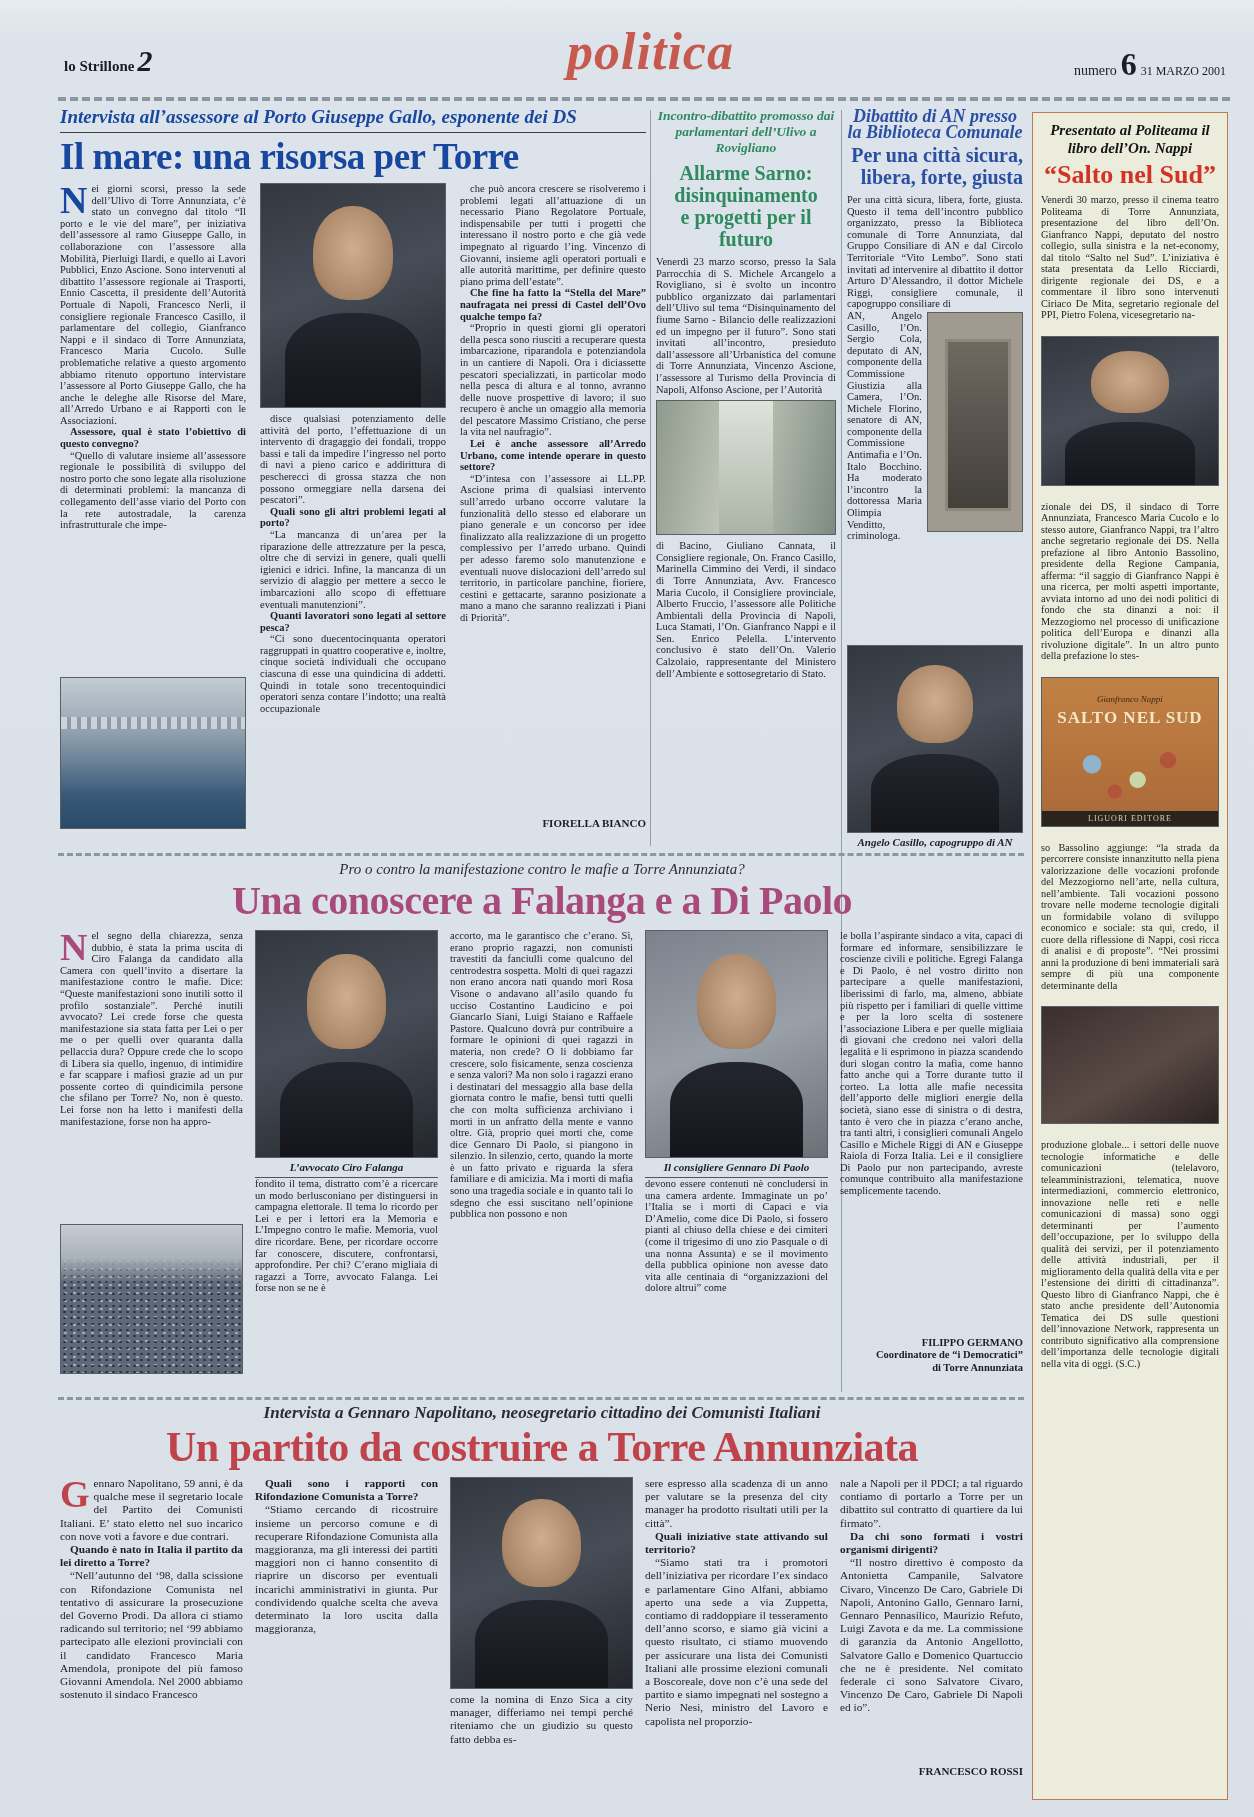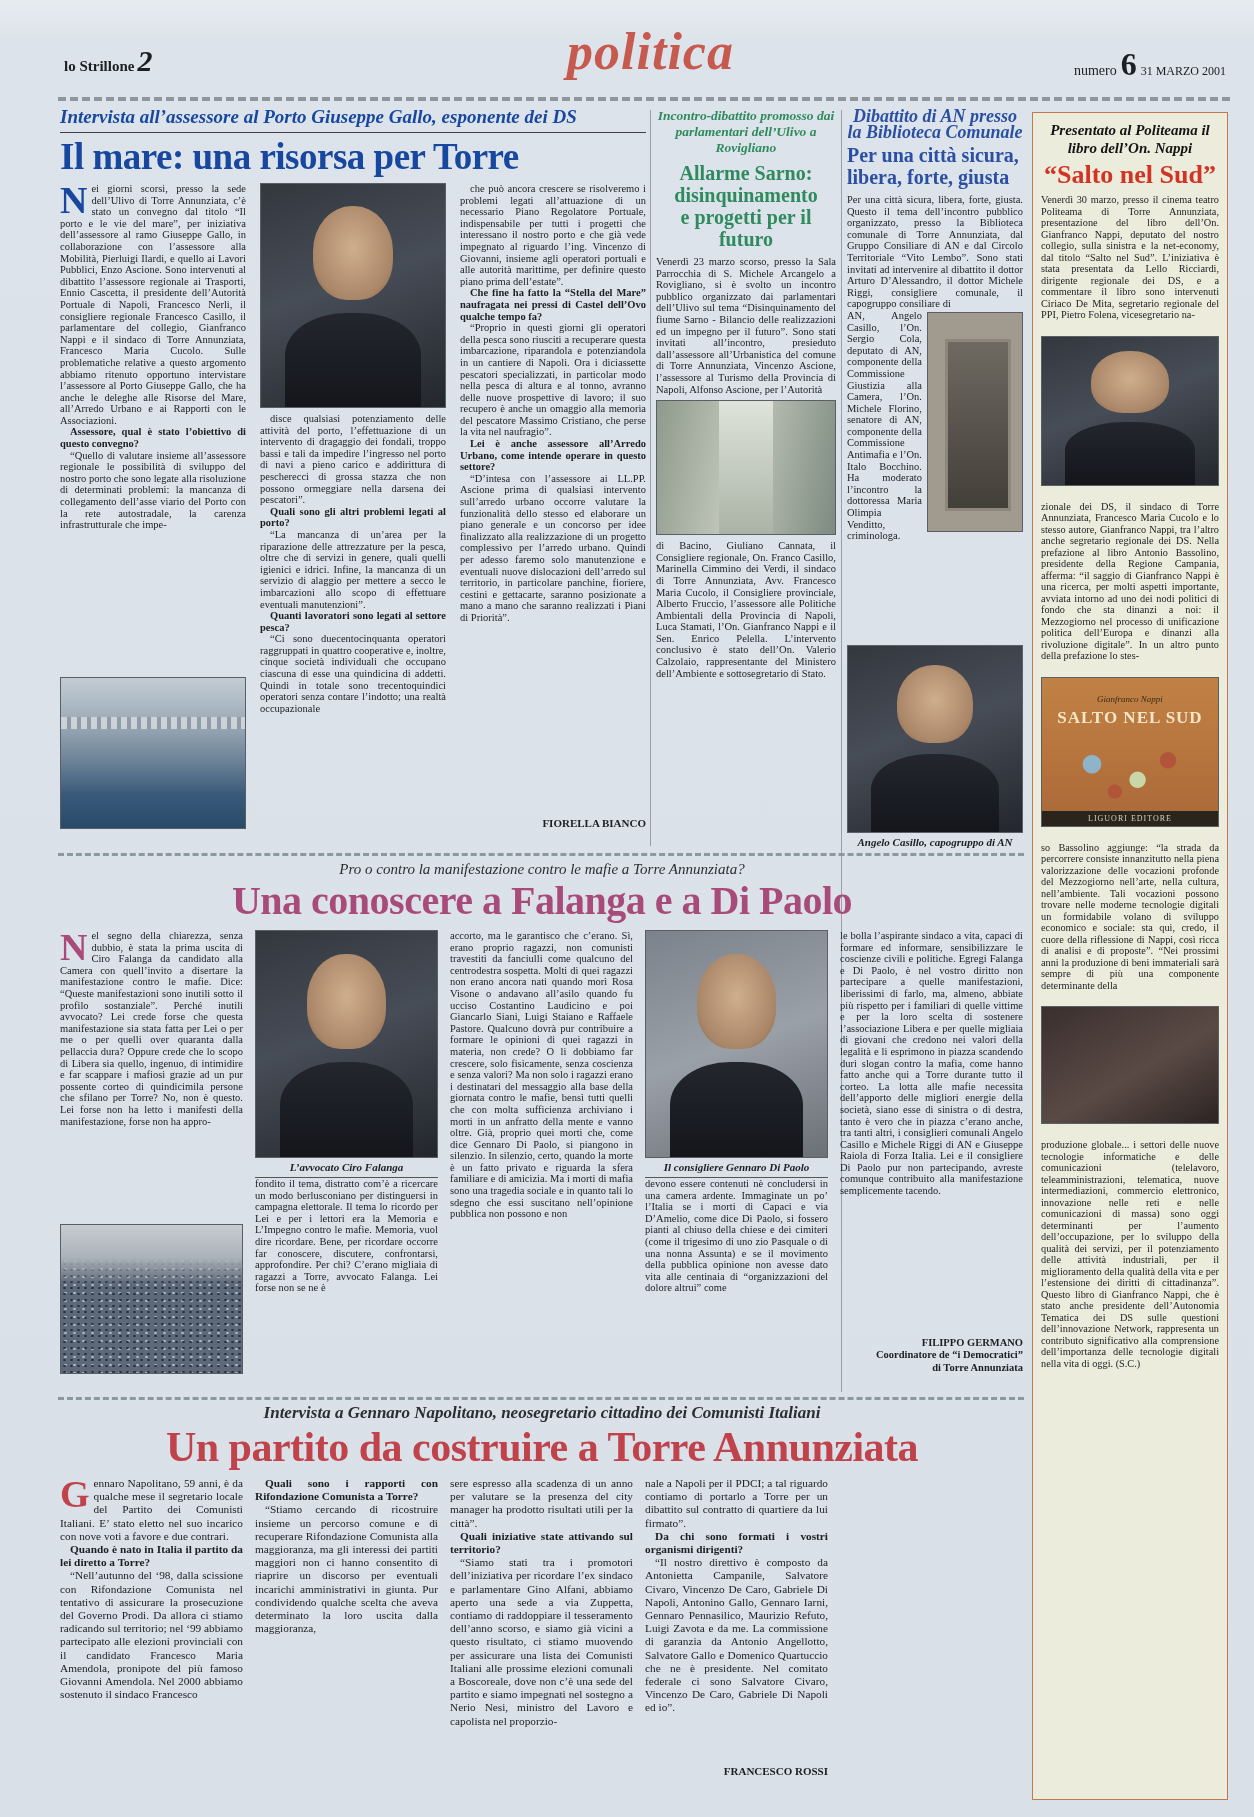--- a/index.html
+++ b/index.html
@@ -82,21 +82,21 @@
   
   .art-sarno{position:absolute;left:656px;top:108px;width:180px;height:738px;}
   .art-sarno .kicker{font-size:13.5px;line-height:16px;font-weight:bold;font-style:italic;
         color:#2f8a5e;text-align:center;margin-bottom:6px;}
   .art-sarno h2{margin:0 12px 6px;font-size:20px;line-height:22px;color:#2f8a5e;text-align:center;}
   .art-sarno .ph.river{height:135px;margin:5px 0;}
   
   .art-an{position:absolute;left:847px;top:108px;width:176px;height:744px;}
   .art-an .kicker{font-size:18px;line-height:16px;font-weight:bold;font-style:italic;
         color:#2b4fa2;text-align:center;margin-bottom:4px;}
-  .art-an h2{margin:0 0 6px;font-size:20px;line-height:22px;color:#2b4fa2;text-align:left;}
+  .art-an h2{margin:0 0 6px;font-size:20px;line-height:22px;color:#2b4fa2;text-align:right;}
   .art-an .ph.window-ph{float:right;width:96px;height:220px;margin:2px 0 3px 5px;}
   .art-an .ph.casillo{height:188px;margin-top:4px;}
   
   .sidebar{position:absolute;left:1032px;top:112px;width:196px;height:1688px;
         background:#ebecdb;border:1px solid #c2794e;padding:8px 8px;box-sizing:border-box;}
   .sidebar .kicker{font-size:15px;line-height:18px;font-weight:bold;font-style:italic;
         text-align:center;color:#141414;}
   .sidebar h2{margin:4px 0 6px;font-size:26px;line-height:27px;color:#d23324;text-align:center;}
   .sidebar .txt p{font-size:10.3px;line-height:11.5px;}
   .sidebar .ph{margin:15px 0;}
@@ -279,20 +279,26 @@
           <p>“Nell’autunno del ‘98, dalla scissione con Rifondazione Comunista nel tentativo di assicurare la prosecuzione del Governo Prodi. Da allora ci stiamo radicando sul territorio; nel ‘99 abbiamo partecipato alle elezioni provinciali con il candidato Francesco Maria Amendola, pronipote del più famoso Giovanni Amendola. Nel 2000 abbiamo sostenuto il sindaco Francesco</p>
         </div>
       </div>
       <div class="col">
         <div class="txt">
           <p class="q">Quali sono i rapporti con Rifondazione Comunista a Torre?</p>
           <p>“Stiamo cercando di ricostruire insieme un percorso comune e di recuperare Rifondazione Comunista alla maggioranza, ma gli interessi dei partiti maggiori non ci hanno consentito di riaprire un discorso per eventuali incarichi amministrativi in giunta. Pur condividendo qualche scelta che aveva determinato la loro uscita dalla maggioranza,</p>
         </div>
       </div>
       <div class="col">
+        <div class="ph portrait napolitano"></div>
+        <div class="txt">
+            <p class="first">come la nomina di Enzo Sica a city manager, differiamo nei tempi perché riteniamo che un giudizio su questo fatto debba es-</p>
+          </div>
+      </div>
+      <div class="col">
         <div class="txt">
           <p class="first">sere espresso alla scadenza di un anno per valutare se la presenza del city manager ha prodotto risultati utili per la città”.</p>
           <p class="q">Quali iniziative state attivando sul territorio?</p>
           <p>“Siamo stati tra i promotori dell’iniziativa per ricordare l’ex sindaco e parlamentare Gino Alfani, abbiamo aperto una sede a via Zuppetta, contiamo di raddoppiare il tesseramento dell’anno scorso, e siamo già vicini a questo risultato, ci stiamo muovendo per assicurare una lista dei Comunisti Italiani alle prossime elezioni comunali a Boscoreale, dove non c’è una sede del partito e siamo impegnati nel sostegno a Nerio Nesi, ministro del Lavoro e capolista nel proporzio-</p>
         </div>
       </div>
       <div class="col flexcol">
         <div class="txt grow">
           <p class="first">nale a Napoli per il PDCI; a tal riguardo contiamo di portarlo a Torre per un dibattito sul contratto di quartiere da lui firmato”.</p>
           <p class="q">Da chi sono formati i vostri organismi dirigenti?</p>

